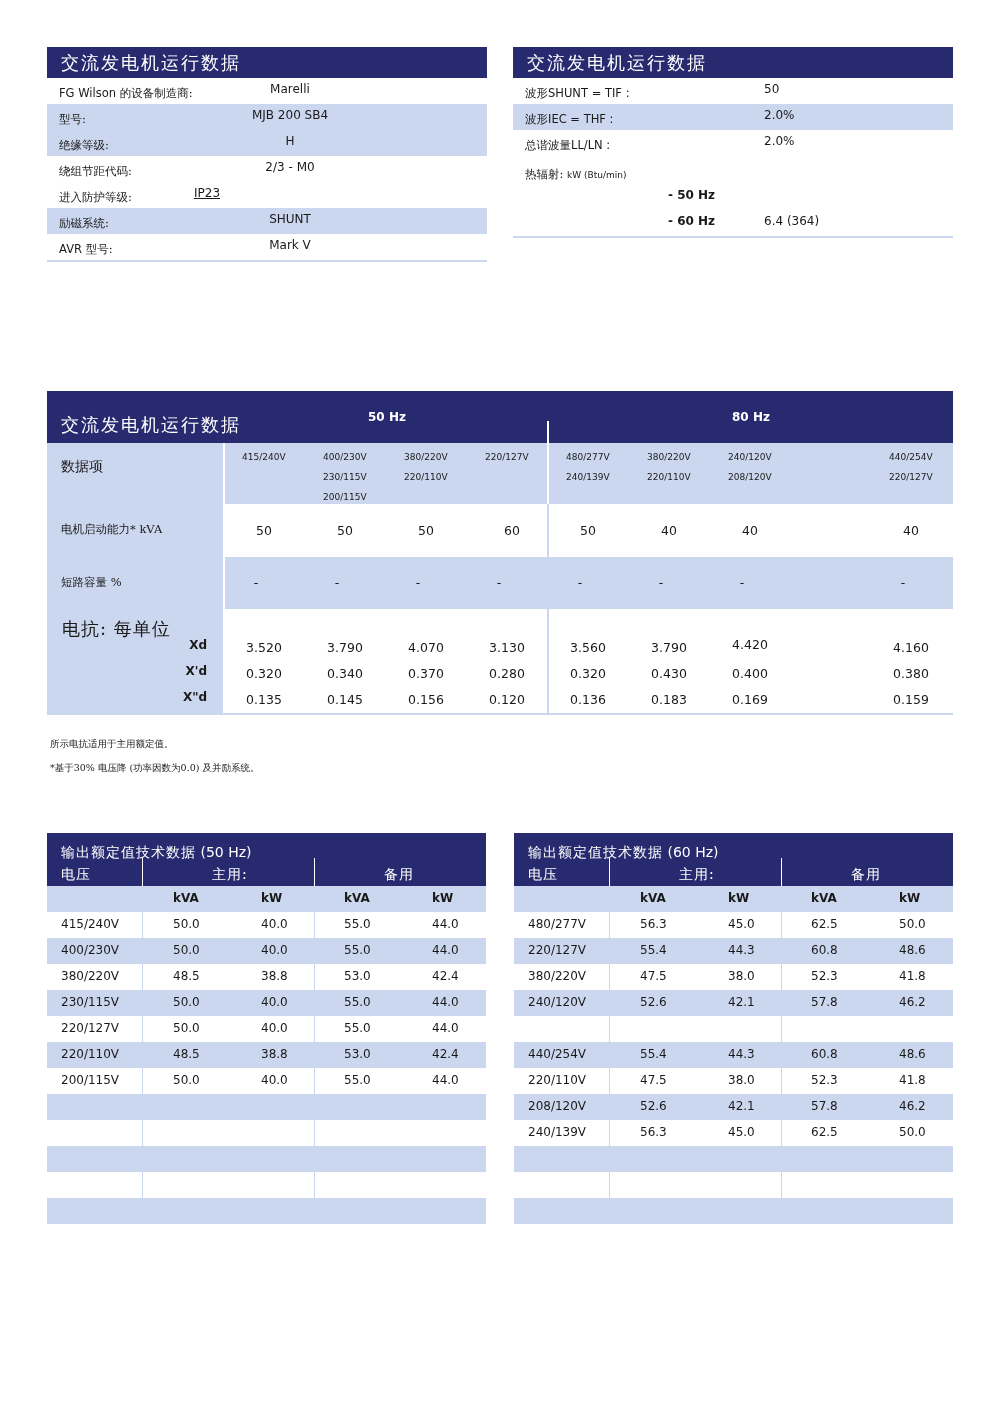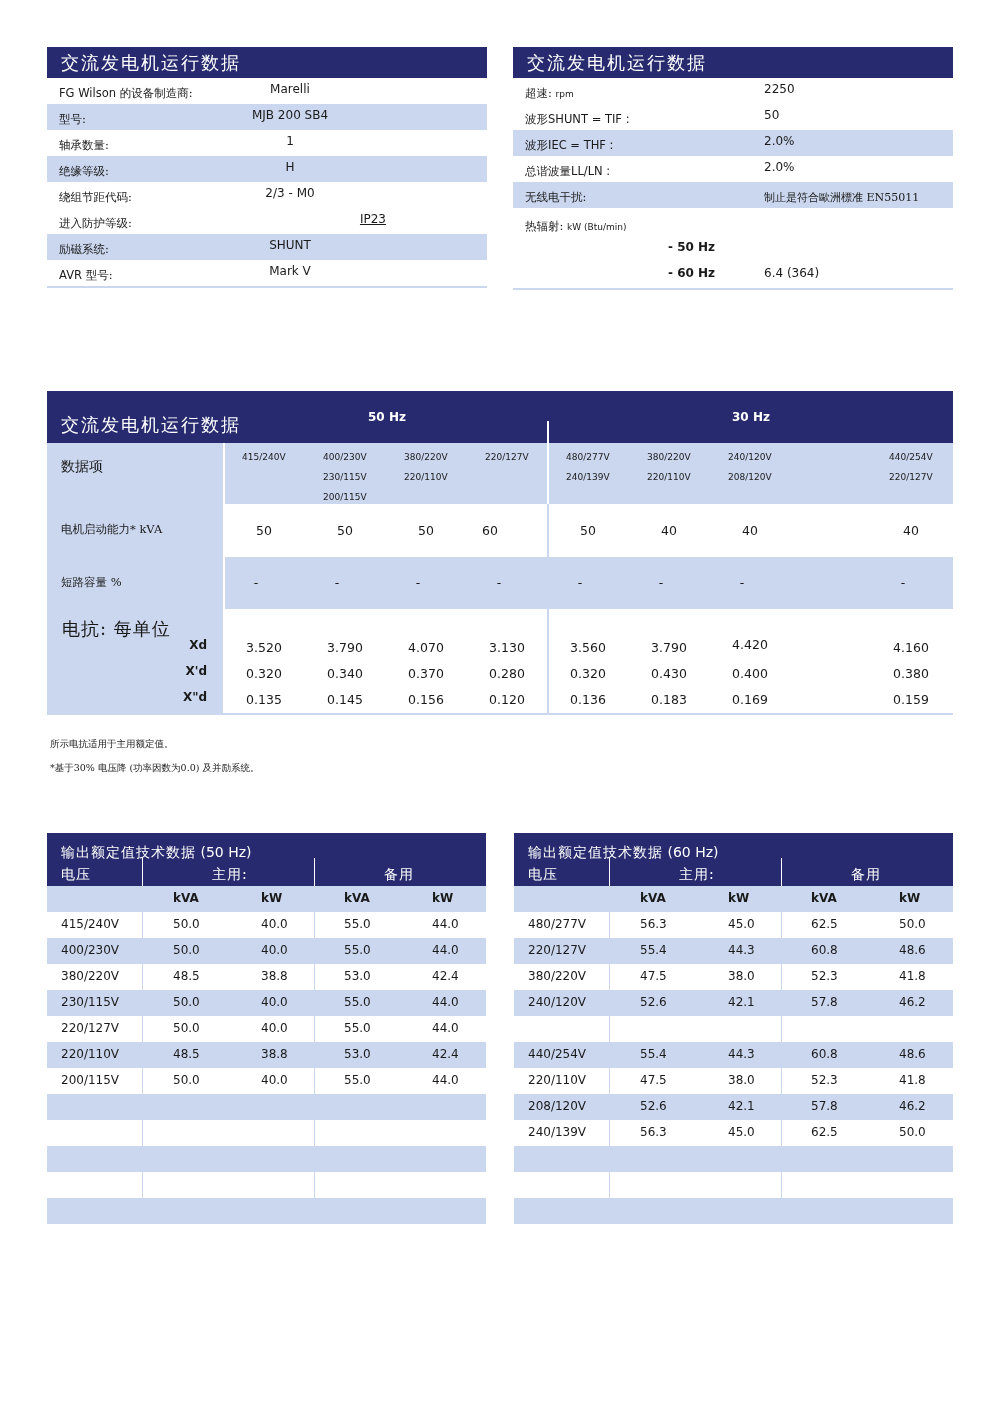--- a/index.html
+++ b/index.html
@@ -66,91 +66,79 @@
   <div class="panel-title navy">交流发电机运行数据</div>
   <div id="phys-rows">
       <div class="kv-row">
         <span class="k"><span class="lat">FG Wilson</span><span>  的设备制造商:</span></span>
         <span class="v" style="left: 243px; width: 200px; text-align: center; padding-left: 0px; box-sizing: border-box; margin-left: -100px;">Marelli</span>
       </div>
       <div class="kv-row light">
         <span class="k"><span>型号:</span></span>
         <span class="v" style="left: 243px; width: 200px; text-align: center; padding-left: 0px; box-sizing: border-box; margin-left: -100px;">MJB 200 SB4</span>
       </div>
-      <div class="kv-row">
-        <span class="k"><span>轴承数量:</span></span>
-        <span class="v" style="left: 243px; width: 200px; text-align: center; padding-left: 0px; box-sizing: border-box; margin-left: -100px;">1</span>
-      </div>
       <div class="kv-row light">
         <span class="k"><span>绝缘等级:</span></span>
         <span class="v" style="left: 243px; width: 200px; text-align: center; padding-left: 0px; box-sizing: border-box; margin-left: -100px;">H</span>
       </div>
       <div class="kv-row">
         <span class="k"><span>绕组节距代码:</span></span>
         <span class="v" style="left: 243px; width: 200px; text-align: center; padding-left: 0px; box-sizing: border-box; margin-left: -100px;">2/3 - M0</span>
       </div>
       <div class="kv-row">
         <span class="k"><span>进入防护等级:</span></span>
-        <span class="v" style="left: 239px; width: 200px; text-align: right; padding-left: 0px; box-sizing: border-box; margin-left: -100px; text-decoration: underline;">IP23</span>
+        <span class="v" style="left: 247px; width: 200px; text-align: left; padding-left: 0px; box-sizing: border-box; margin-left: -100px; text-decoration: underline;">IP23</span>
       </div>
       <div class="kv-row light">
         <span class="k"><span>励磁系统:</span></span>
         <span class="v" style="left: 243px; width: 200px; text-align: center; padding-left: 0px; box-sizing: border-box; margin-left: -100px;">SHUNT</span>
       </div>
       <div class="kv-row">
         <span class="k"><span class="lat">AVR</span><span> 型号:</span></span>
         <span class="v" style="left: 243px; width: 200px; text-align: center; padding-left: 0px; box-sizing: border-box; margin-left: -100px;">Mark V</span>
       </div>
     </div>
   <div class="panel-bottom-line"></div>
 </div>
 
 <div class="panel panel-right">
   <div class="panel-title navy">交流发电机运行数据</div>
   <div id="oper-rows">
       <div class="kv-row">
-        <span class="k"><span>超速:</span> <small>rpm</small></span>
-        <span class="v">2250</span>
-      </div>
-      <div class="kv-row">
         <span class="k"><span>波形</span><span class="lat">SHUNT = TIF  :</span></span>
         <span class="v">50</span>
       </div>
       <div class="kv-row light">
         <span class="k"><span>波形</span><span class="lat">IEC = THF  :</span></span>
         <span class="v">2.0%</span>
       </div>
       <div class="kv-row">
         <span class="k"><span>总谐波量</span><span class="lat">LL/LN  :</span></span>
         <span class="v">2.0%</span>
-      </div>
-      <div class="kv-row light">
-        <span class="k"><span>无线电干扰:</span></span>
-        <span class="v cn">制止是符合歐洲標准 EN55011</span>
       </div>
     </div>
   <div class="kv-row" style="height:28px;">
     <span class="k" style="bottom:2px;"><span>热辐射:</span> <small>kW (Btu/min)</small></span>
   </div>
   <div class="kv-row">
     <span style="position:absolute;left:155px;top:4px;font-weight:bold;font-size:12px;">- 50 Hz</span>
     <span class="v"></span>
   </div>
   <div class="kv-row">
     <span style="position:absolute;left:155px;top:4px;font-weight:bold;font-size:12px;">- 60 Hz</span>
     <span class="v">6.4 (364)</span>
   </div>
   <div class="panel-bottom-line"></div>
 </div>
 
 <div class="perf">
   <div class="perf-head navy">
     <div class="perf-title">交流发电机运行数据</div>
     <div class="hz-label" style="left:321px;">50 Hz</div>
-    <div class="hz-label" style="left:685px;">30 Hz</div>
+    <div class="hz-label" style="left:685px;">80 Hz</div>
   </div>
   <div class="perf-left-col light"></div>
   <div class="volt-row light"></div>
   <div class="sc-row light"></div>
   <div class="hz-divider"></div>
 
   <div class="row-label" style="left:14px;top:67px;font-size:14px;">数据项</div>
   <div class="row-label" style="left:14px;top:131px;">电机启动能力* kVA</div>
   <div class="row-label" style="left:14px;top:184px;">短路容量 %</div>
   <div class="big-label">电抗: 每单位</div>
@@ -171,21 +159,21 @@
       <div class="num" style="left:263px;top:275px;">0.340</div>
       <div class="num" style="left:263px;top:301px;">0.145</div>
       <div class="volt-cell" style="left:357px;top:56px;">380/220V</div>
       <div class="volt-cell" style="left:357px;top:76px;">220/110V</div>
       <div class="num" style="left:344px;top:132px;">50</div>
       <div class="num" style="left:336px;top:184px;">-</div>
       <div class="num" style="left:344px;top:249px;">4.070</div>
       <div class="num" style="left:344px;top:275px;">0.370</div>
       <div class="num" style="left:344px;top:301px;">0.156</div>
       <div class="volt-cell" style="left:438px;top:56px;">220/127V</div>
-      <div class="num" style="left:408px;top:132px;">60</div>
+      <div class="num" style="left:430px;top:132px;">60</div>
       <div class="num" style="left:417px;top:184px;">-</div>
       <div class="num" style="left:425px;top:249px;">3.130</div>
       <div class="num" style="left:425px;top:275px;">0.280</div>
       <div class="num" style="left:425px;top:301px;">0.120</div>
       <div class="volt-cell" style="left:519px;top:56px;">480/277V</div>
       <div class="volt-cell" style="left:519px;top:76px;">240/139V</div>
       <div class="num" style="left:506px;top:132px;">50</div>
       <div class="num" style="left:498px;top:184px;">-</div>
       <div class="num" style="left:506px;top:249px;">3.560</div>
       <div class="num" style="left:506px;top:275px;">0.320</div>

